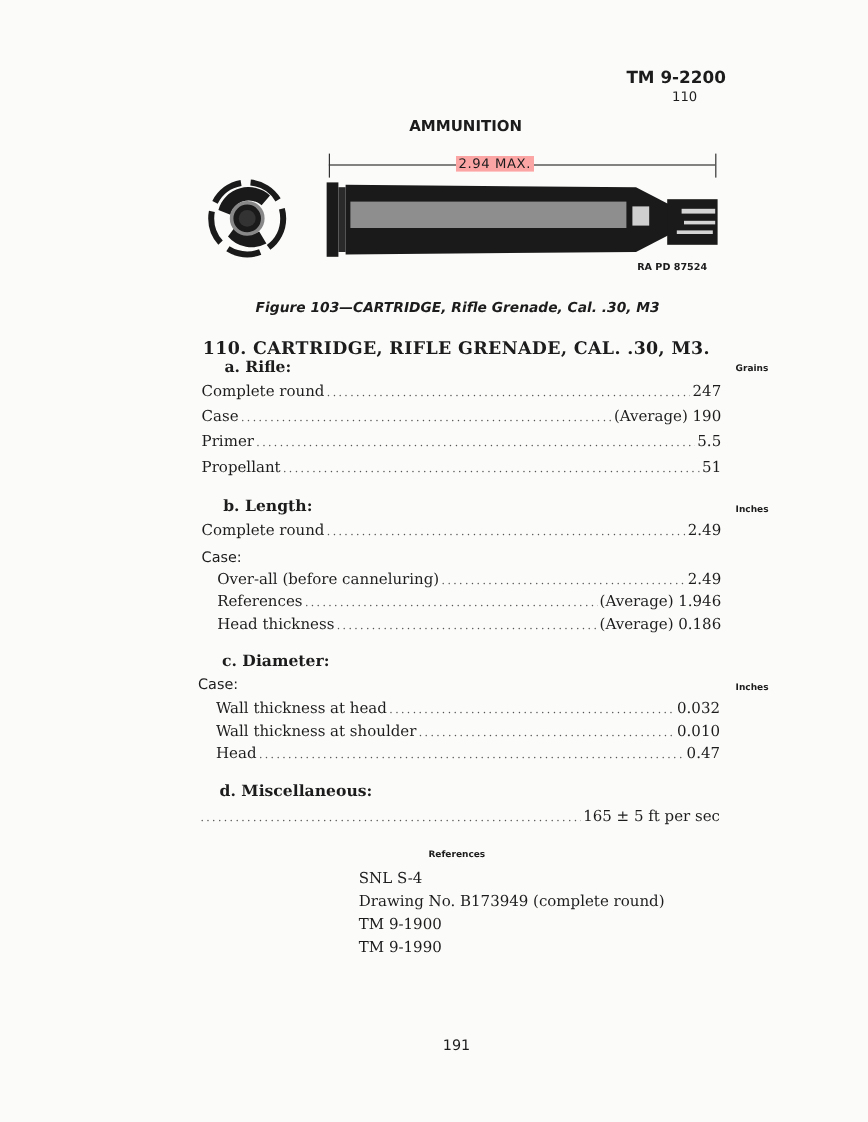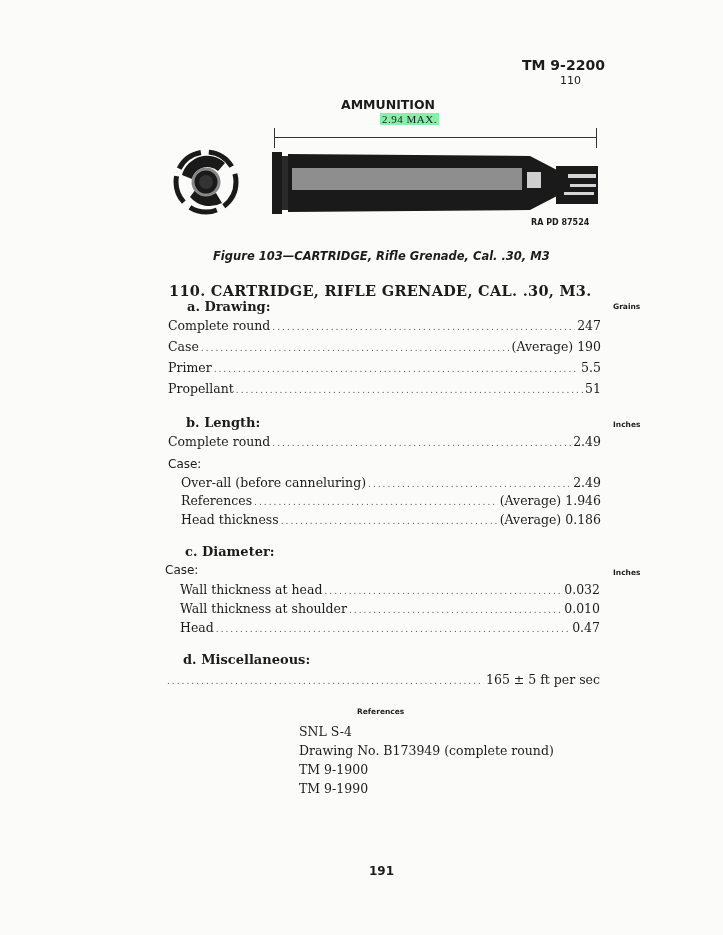--- a/index.html
+++ b/index.html
@@ -8,40 +8,40 @@
     font-family: "DejaVu Serif", serif; color: #1c1c1c;
   }
   .abs { position: absolute; }
   .sans { font-family: "DejaVu Sans", sans-serif; }
   .header-tm { left: 522px; top: 57px; font-size: 14px; font-weight: bold; }
   .header-num { left: 560px; top: 74px; font-size: 11px; font-weight: normal; }
   .header-title { left: 341px; top: 97px; font-size: 12.5px; font-weight: bold; }
   .dim-line { left: 274px; top: 137px; width: 322px; height: 1px; background: #333; }
   .dim-tick-l { left: 274px; top: 128px; width: 1px; height: 20px; background: #333; }
   .dim-tick-r { left: 596px; top: 128px; width: 1px; height: 20px; background: #333; }
-  .dim-label { left: 380px; top: 113px; font-size: 11px; background: #86efac; padding: 0 2px; letter-spacing: 0.5px; font-family: Liberation Serif, serif; }
+  .dim-label { left: 380px; top: 130px; font-size: 11px; background: #fca5a5; padding: 0 2px; letter-spacing: 0.5px; }
   .ra-pd { left: 531px; top: 218px; font-size: 8px; font-weight: bold; }
   .caption { left: 213px; top: 249px; font-size: 11.5px; font-weight: bold; font-style: italic; }
   .section-title { left: 169px; top: 282px; font-size: 14.5px; font-weight: bold; letter-spacing: 0.3px; }
   .sub-head { font-size: 13px; font-weight: bold; }
   .unit { font-size: 7.5px; font-weight: bold; margin-left: 42px; }
   .row {
     position: absolute; display: flex; align-items: baseline; font-size: 12.5px;
     white-space: nowrap;
   }
   .row .lbl { flex: none; }
   .row .dots {
     flex: 1; overflow: hidden; margin: 0 2px; color: #555; letter-spacing: 2px; font-size: 9px;
   }
   .row .dots::before { content: "............................................................................................................................................"; }
   .row .val { flex: none; }
   .plain { font-size: 12.5px; }
   .refs-head { left: 357px; top: 707px; font-size: 7.5px; font-weight: bold; }
   .ref { left: 299px; font-size: 12.5px; }
-  .page-num { left: 369px; top: 864px; font-size: 12px; font-weight: bold; text-align: center; }
+  .page-num { left: 369px; top: 864px; font-size: 12px; font-weight: normal; text-align: center; }
 </style>
 </head>
 <body>
 
 <div class="abs sans header-tm">TM 9-2200</div>
 <div class="abs sans header-num">110</div>
 <div class="abs sans header-title">AMMUNITION</div>
 
 <div>
   <div class="abs dim-tick-l"></div>
@@ -68,21 +68,21 @@
     <rect x="298" y="34" width="26" height="3" fill="#d5d5d5"></rect>
     <rect x="292" y="42" width="30" height="3" fill="#d5d5d5"></rect>
   </svg>
 
   <div class="abs sans ra-pd">RA PD 87524</div>
   <div class="abs sans caption">Figure 103—CARTRIDGE, Rifle Grenade, Cal. .30, M3</div>
 </div>
 
 <div class="abs section-title">110.  CARTRIDGE, RIFLE GRENADE, CAL. .30, M3.</div>
 
-<div class="abs sub-head" style="left:187px;top:299px">a.  Drawing:</div>
+<div class="abs sub-head" style="left:187px;top:299px">a.  Rifle:</div>
 <div class="abs sans unit" style="left:571px;top:302px">Grains</div>
 
 <div class="row" style="left:168px;top:318px;width:433px">
   <span class="lbl">Complete round</span>
     <span class="dots"></span>
     <span class="val">247</span>
 </div>
 <div class="row" style="left:168px;top:339px;width:433px">
   <span class="lbl">Case</span>
     <span class="dots"></span>

